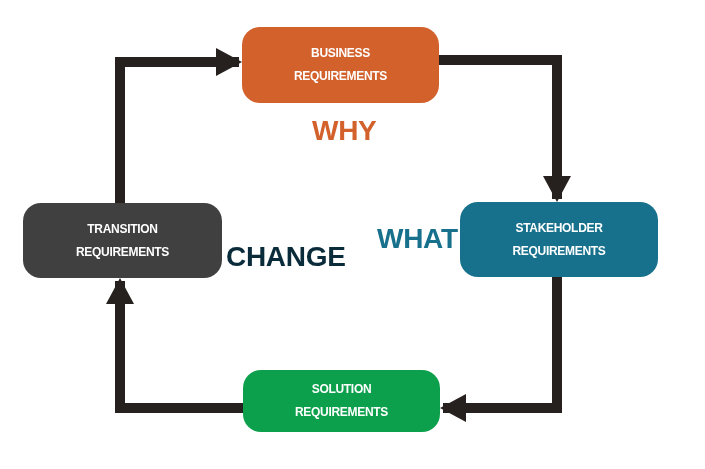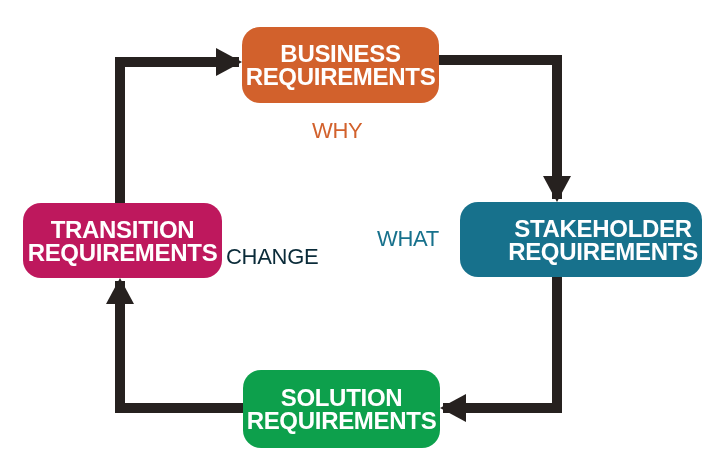--- a/index.html
+++ b/index.html
@@ -33,32 +33,32 @@
   .node {
     position: absolute;
     border-radius: 18px;
     display: flex;
     flex-direction: column;
     align-items: center;
     justify-content: center;
     text-align: center;
     color: #ffffff;
     font-weight: bold;
-    font-size: 24px;
+    font-size: 12px;
     line-height: 23px;
     letter-spacing: -0.3px;
   }
   .node-business    { left: 242px; top: 27px;  width: 197px; height: 76px; }
-  .node-stakeholder { left: 460px; top: 202px; width: 198px; height: 75px; padding-left: 44px; }
+  .node-stakeholder { left: 460px; top: 202px; width: 198px; height: 75px; }
   .node-transition  { left: 23px;  top: 203px; width: 199px; height: 75px; }
-  .node-solution    { left: 243px; top: 370px; width: 197px; height: 78px; }
+  .node-solution    { left: 243px; top: 370px; width: 197px; height: 62px; }
   .caption {
     position: absolute;
-    font-weight: normal;
-    font-size: 22px;
+    font-weight: bold;
+    font-size: 28px;
     line-height: 26px;
     letter-spacing: -0.3px;
     white-space: nowrap;
   }
   .caption-why    { left: 312px; top: 118px; }
   .caption-what   { left: 377px; top: 226px; }
   .caption-change { left: 226px; top: 225px; margin-top: 19px; }
   .caption-how    { left: 314px; top: 328px; }
 </style>
 </head>
@@ -81,21 +81,21 @@
   <div class="node node-business" style="background: rgb(210, 97, 44); color: rgb(255, 255, 255);">
     <span>BUSINESS</span>
     <span>REQUIREMENTS</span>
   </div>
 
   <div class="node node-stakeholder" style="background: rgb(23, 113, 140); color: rgb(255, 255, 255);">
     <span>STAKEHOLDER</span>
     <span>REQUIREMENTS</span>
   </div>
 
-  <div class="node node-transition" style="background: #be185d; color: rgb(255, 255, 255);">
+  <div class="node node-transition" style="background: #404040; color: rgb(255, 255, 255);">
     <span>TRANSITION</span>
     <span>REQUIREMENTS</span>
   </div>
 
   <div class="node node-solution" style="background: rgb(13, 160, 76); color: rgb(255, 255, 255);">
     <span>SOLUTION</span>
     <span>REQUIREMENTS</span>
   </div>
 
   <div class="caption caption-why" style="color: rgb(210, 97, 44);">WHY</div>

